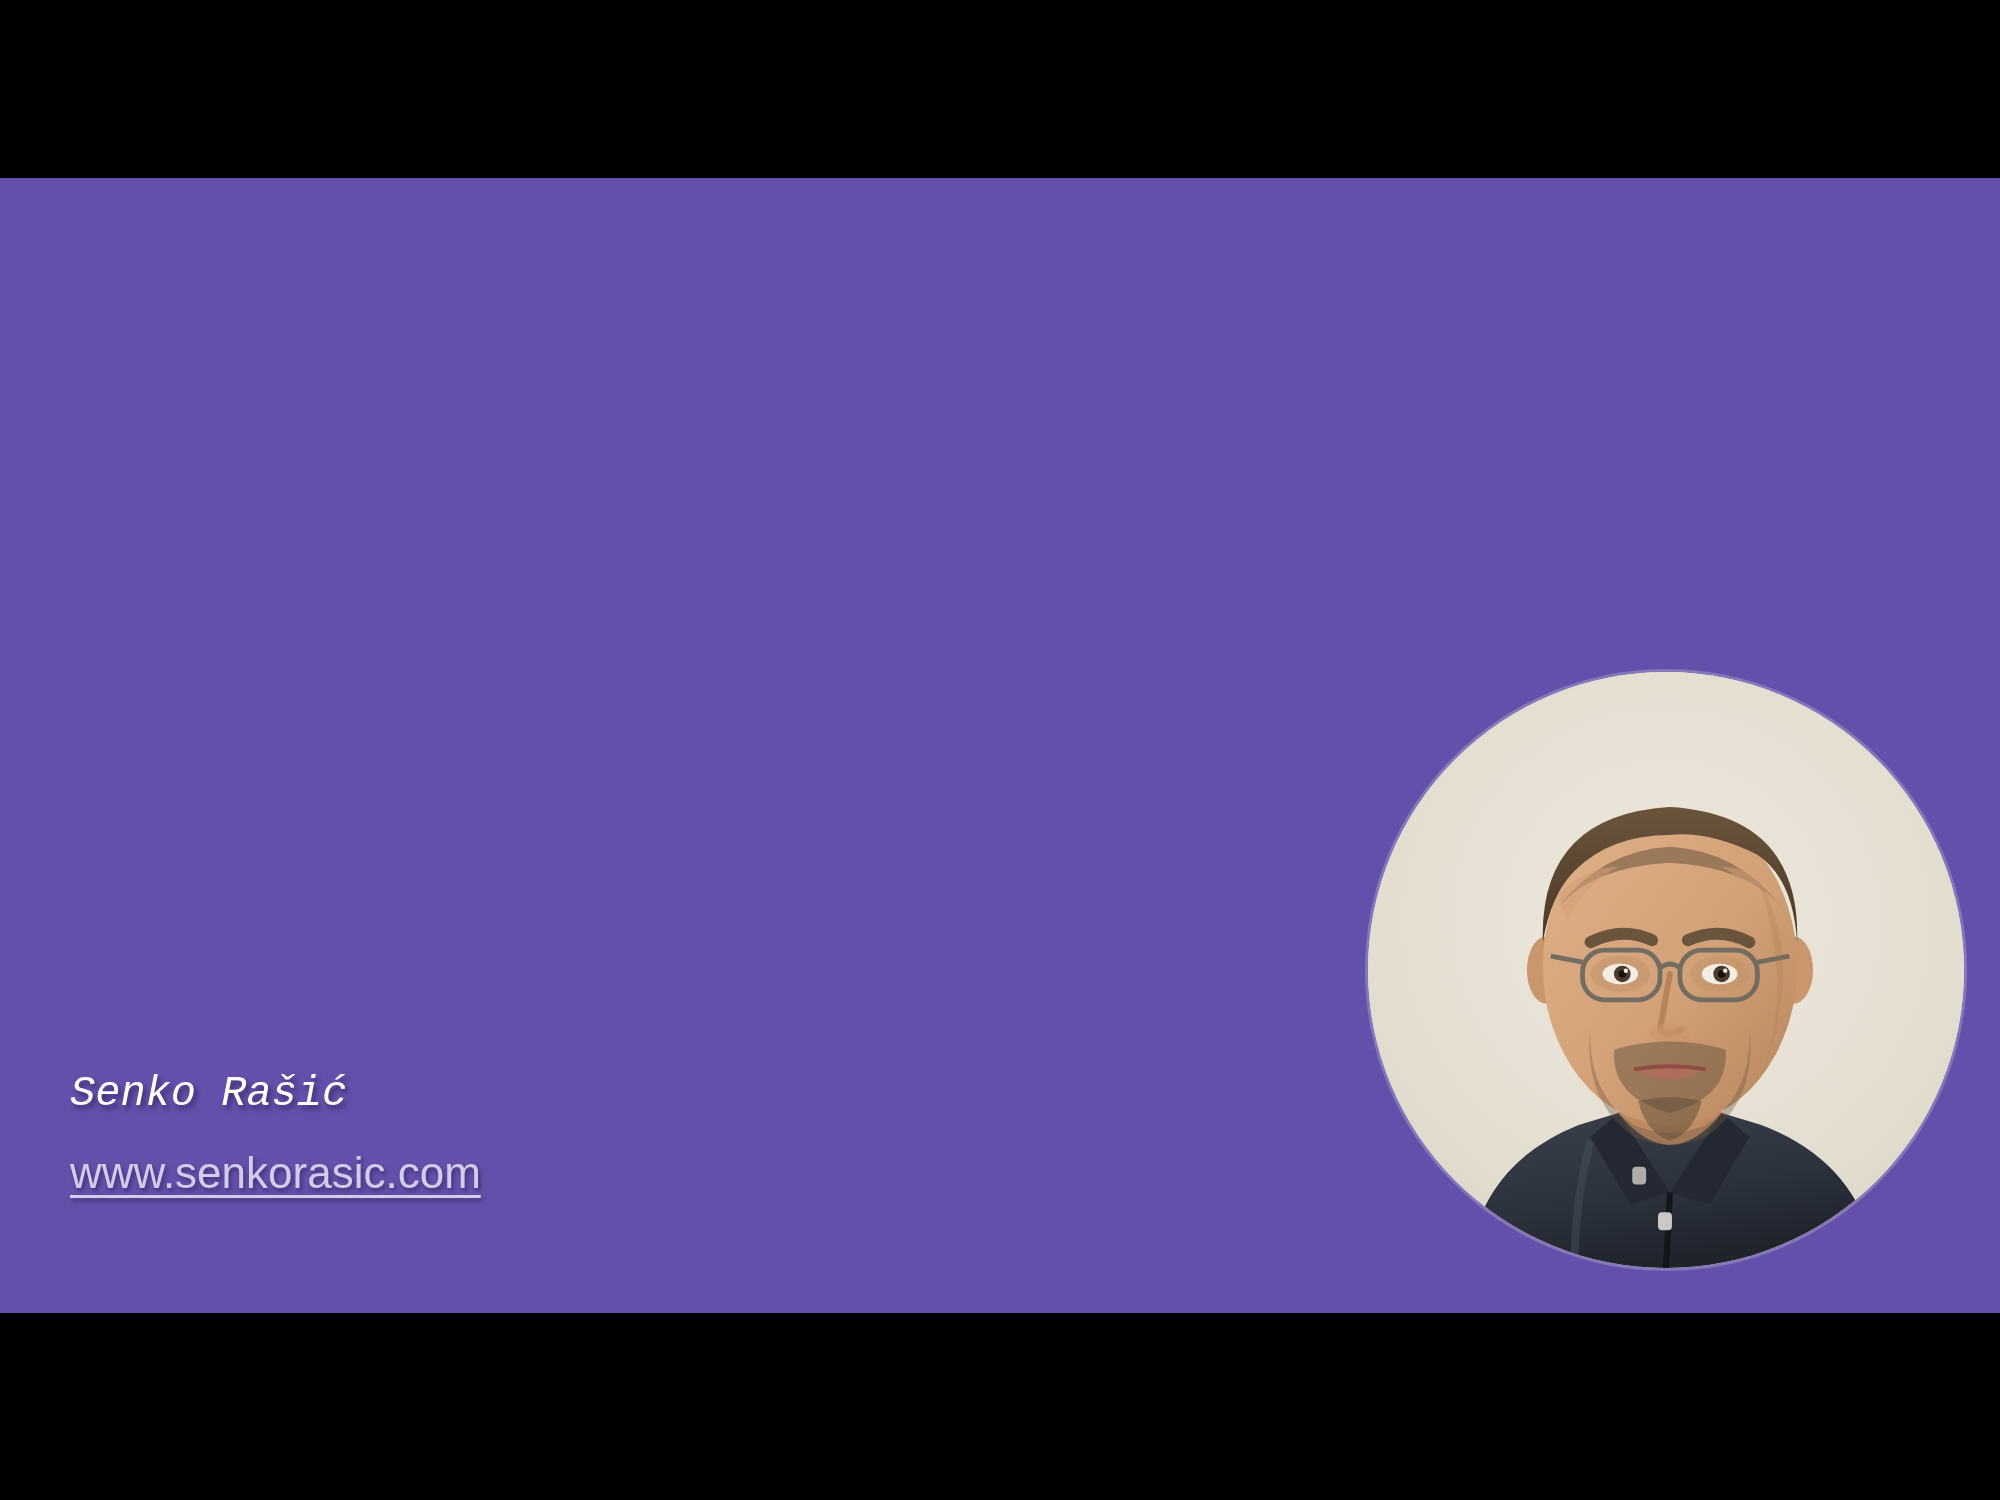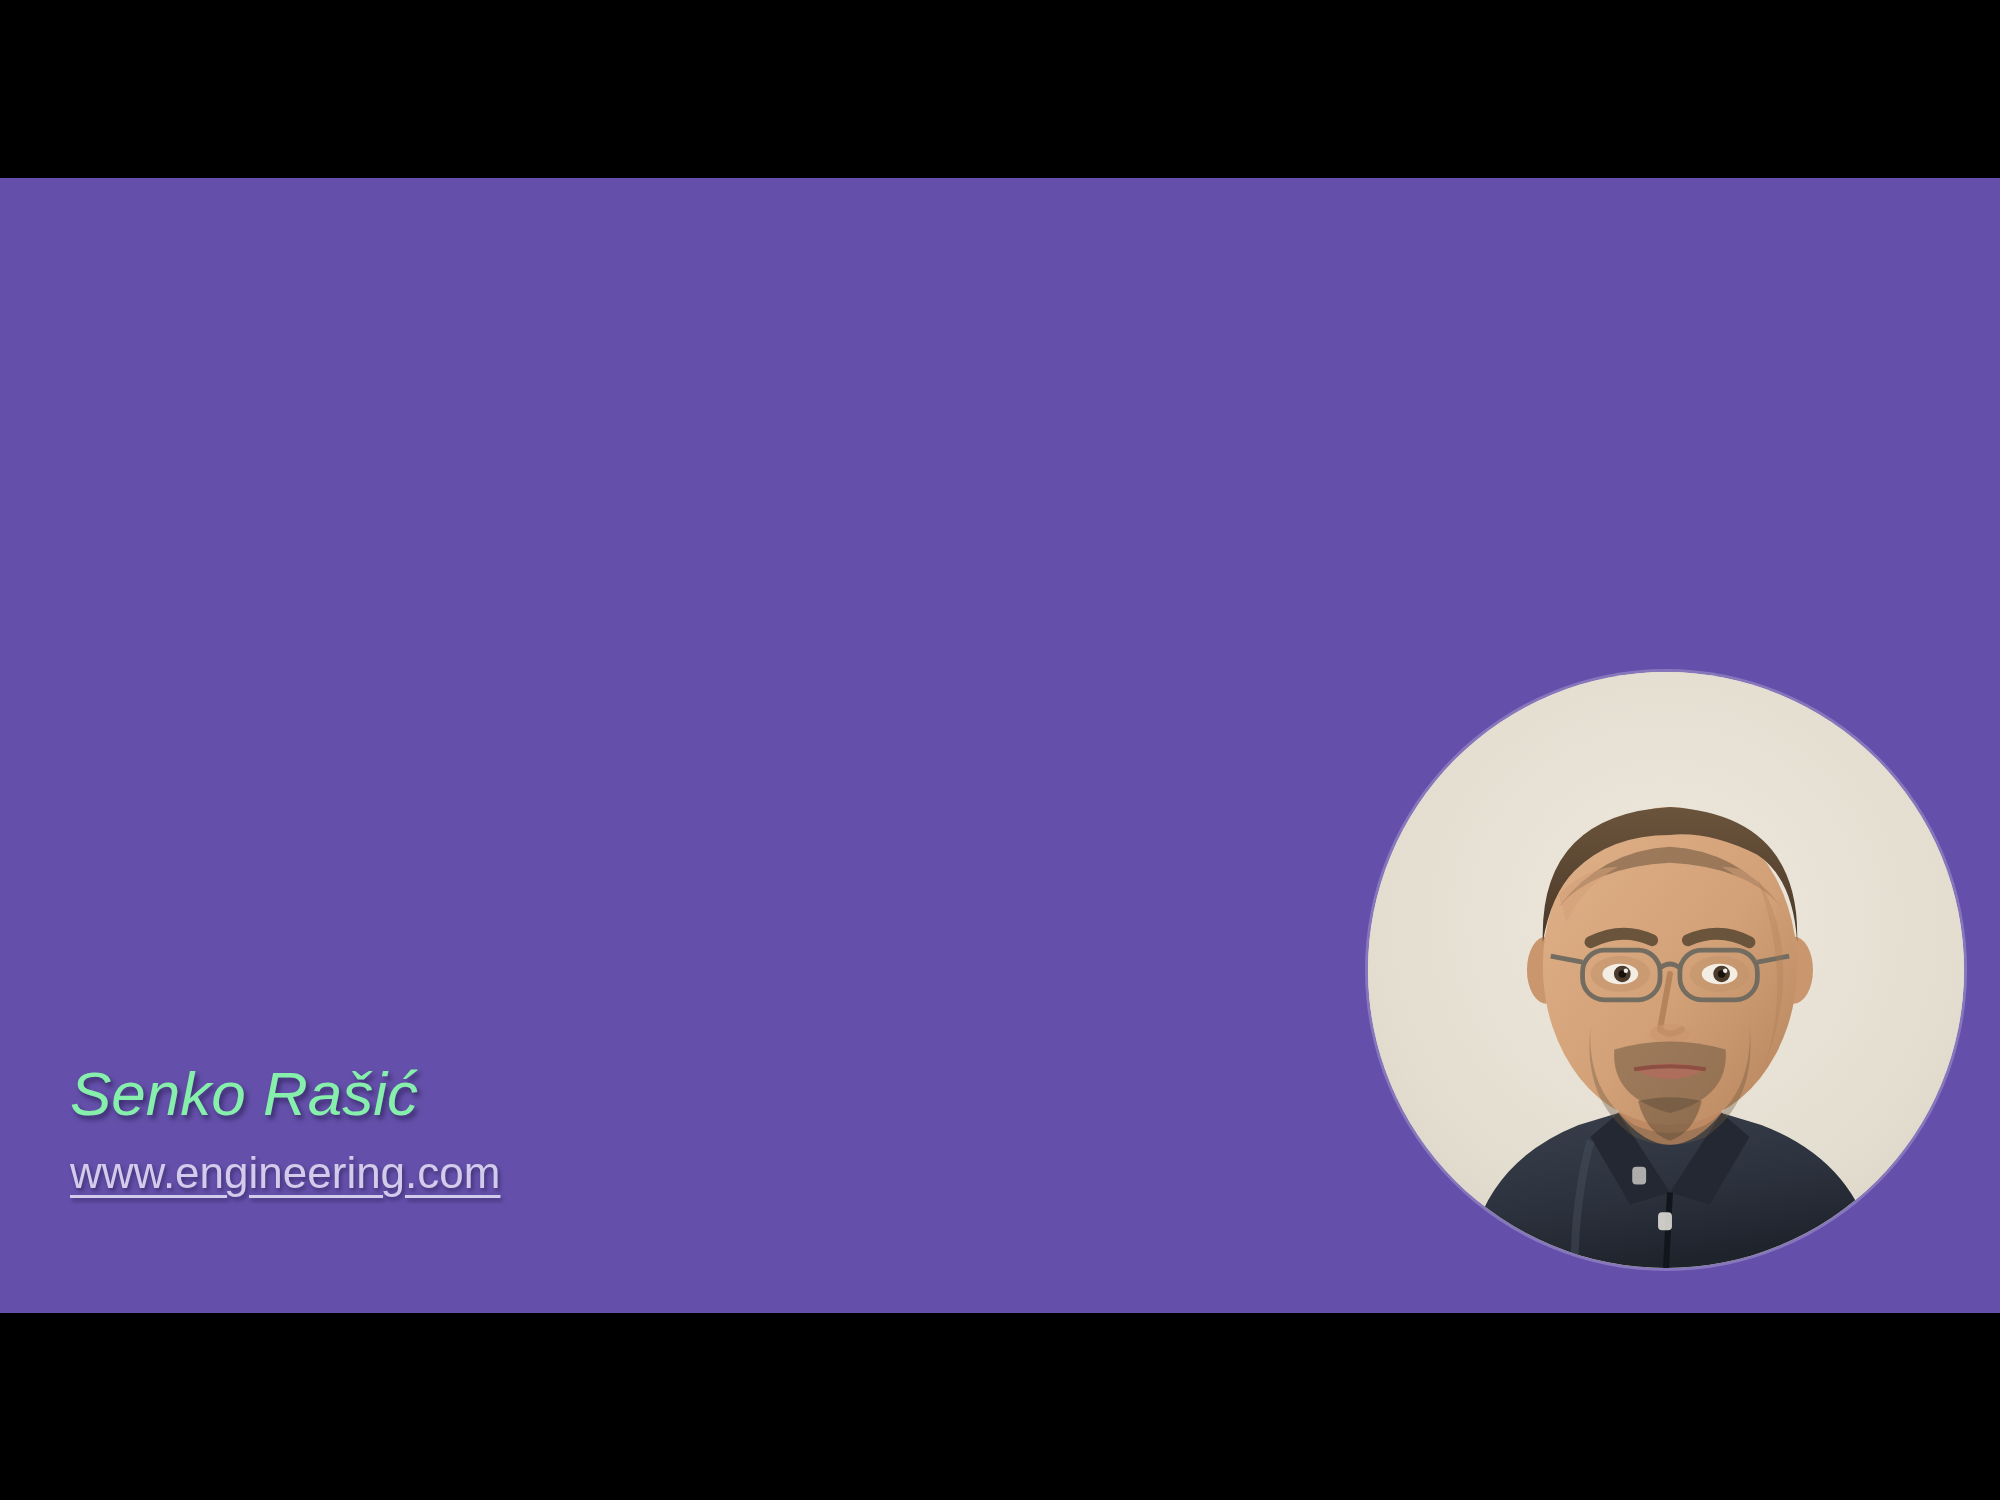--- a/index.html
+++ b/index.html
@@ -62,26 +62,27 @@
 
   
   #presenter-block {
     position: absolute;
     left: 70px;
     top: 880px;
     width: 800px;
   }
   #presenter-name {
     display: block;
-    font-size: 62px;
+    font-size: 42px;
     line-height: 72px;
     font-style: italic;
     font-weight: normal;
-    color: #86efac;
+    color: #ffffff;
     text-shadow: 3px 4px 5px rgba(20, 8, 50, 0.5);
+    font-family: Liberation Mono, monospace;
   }
   #presenter-url {
     display: inline-block;
     margin-top: 16px;
     font-size: 44px;
     line-height: 54px;
     font-weight: normal;
     color: #d3cbeb;
     text-decoration: underline;
     text-underline-offset: 7px;
@@ -108,21 +109,21 @@
 
 <div id="slide-frame">
 
   <div class="letterbox top"></div>
 
   <div id="slide-canvas">
 
 
     <div id="presenter-block">
       <span id="presenter-name">Senko Rašić</span>
-      <span id="presenter-url">www.engineering.com</span>
+      <span id="presenter-url">www.senkorasic.com</span>
     </div>
 
     <div id="portrait">
       <svg viewBox="0 0 300 300" preserveAspectRatio="xMidYMid slice">
         <defs>
           <radialGradient id="bgGrad" cx="50%" cy="42%" r="72%">
             <stop offset="0%" stop-color="#EEE9DD"></stop>
             <stop offset="70%" stop-color="#E3DDD0"></stop>
             <stop offset="100%" stop-color="#D5CFC0"></stop>
           </radialGradient>

